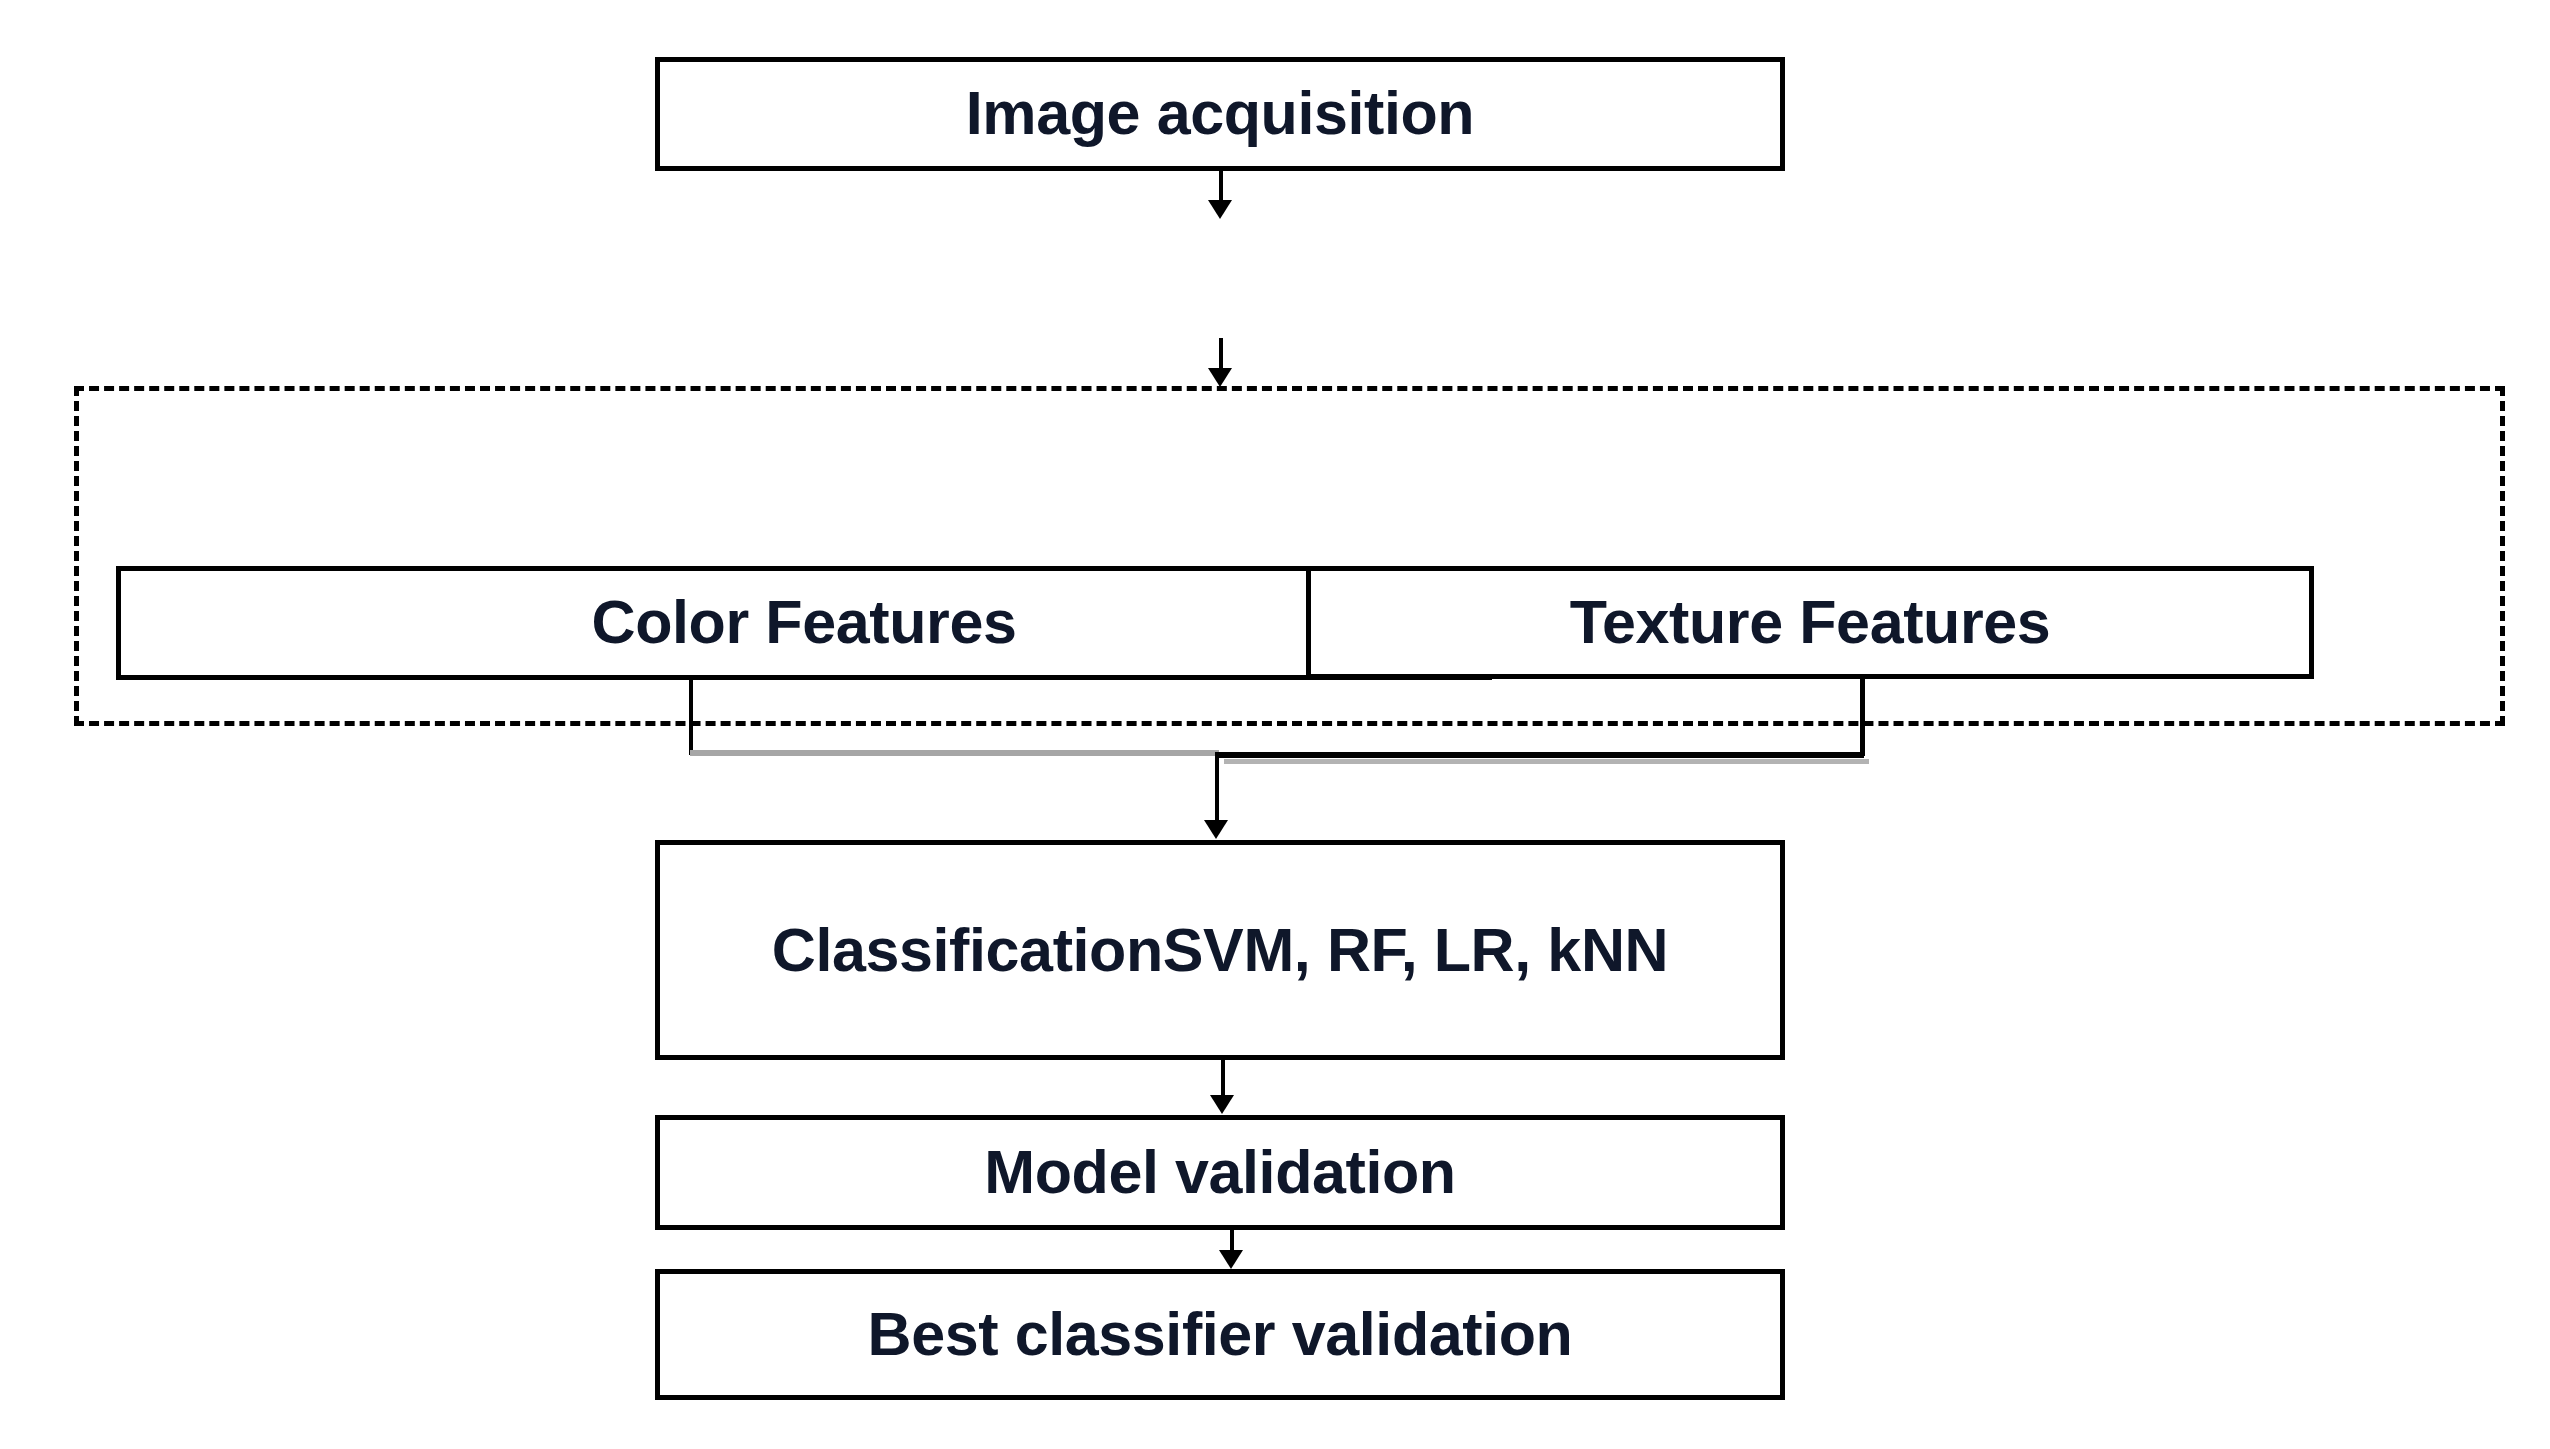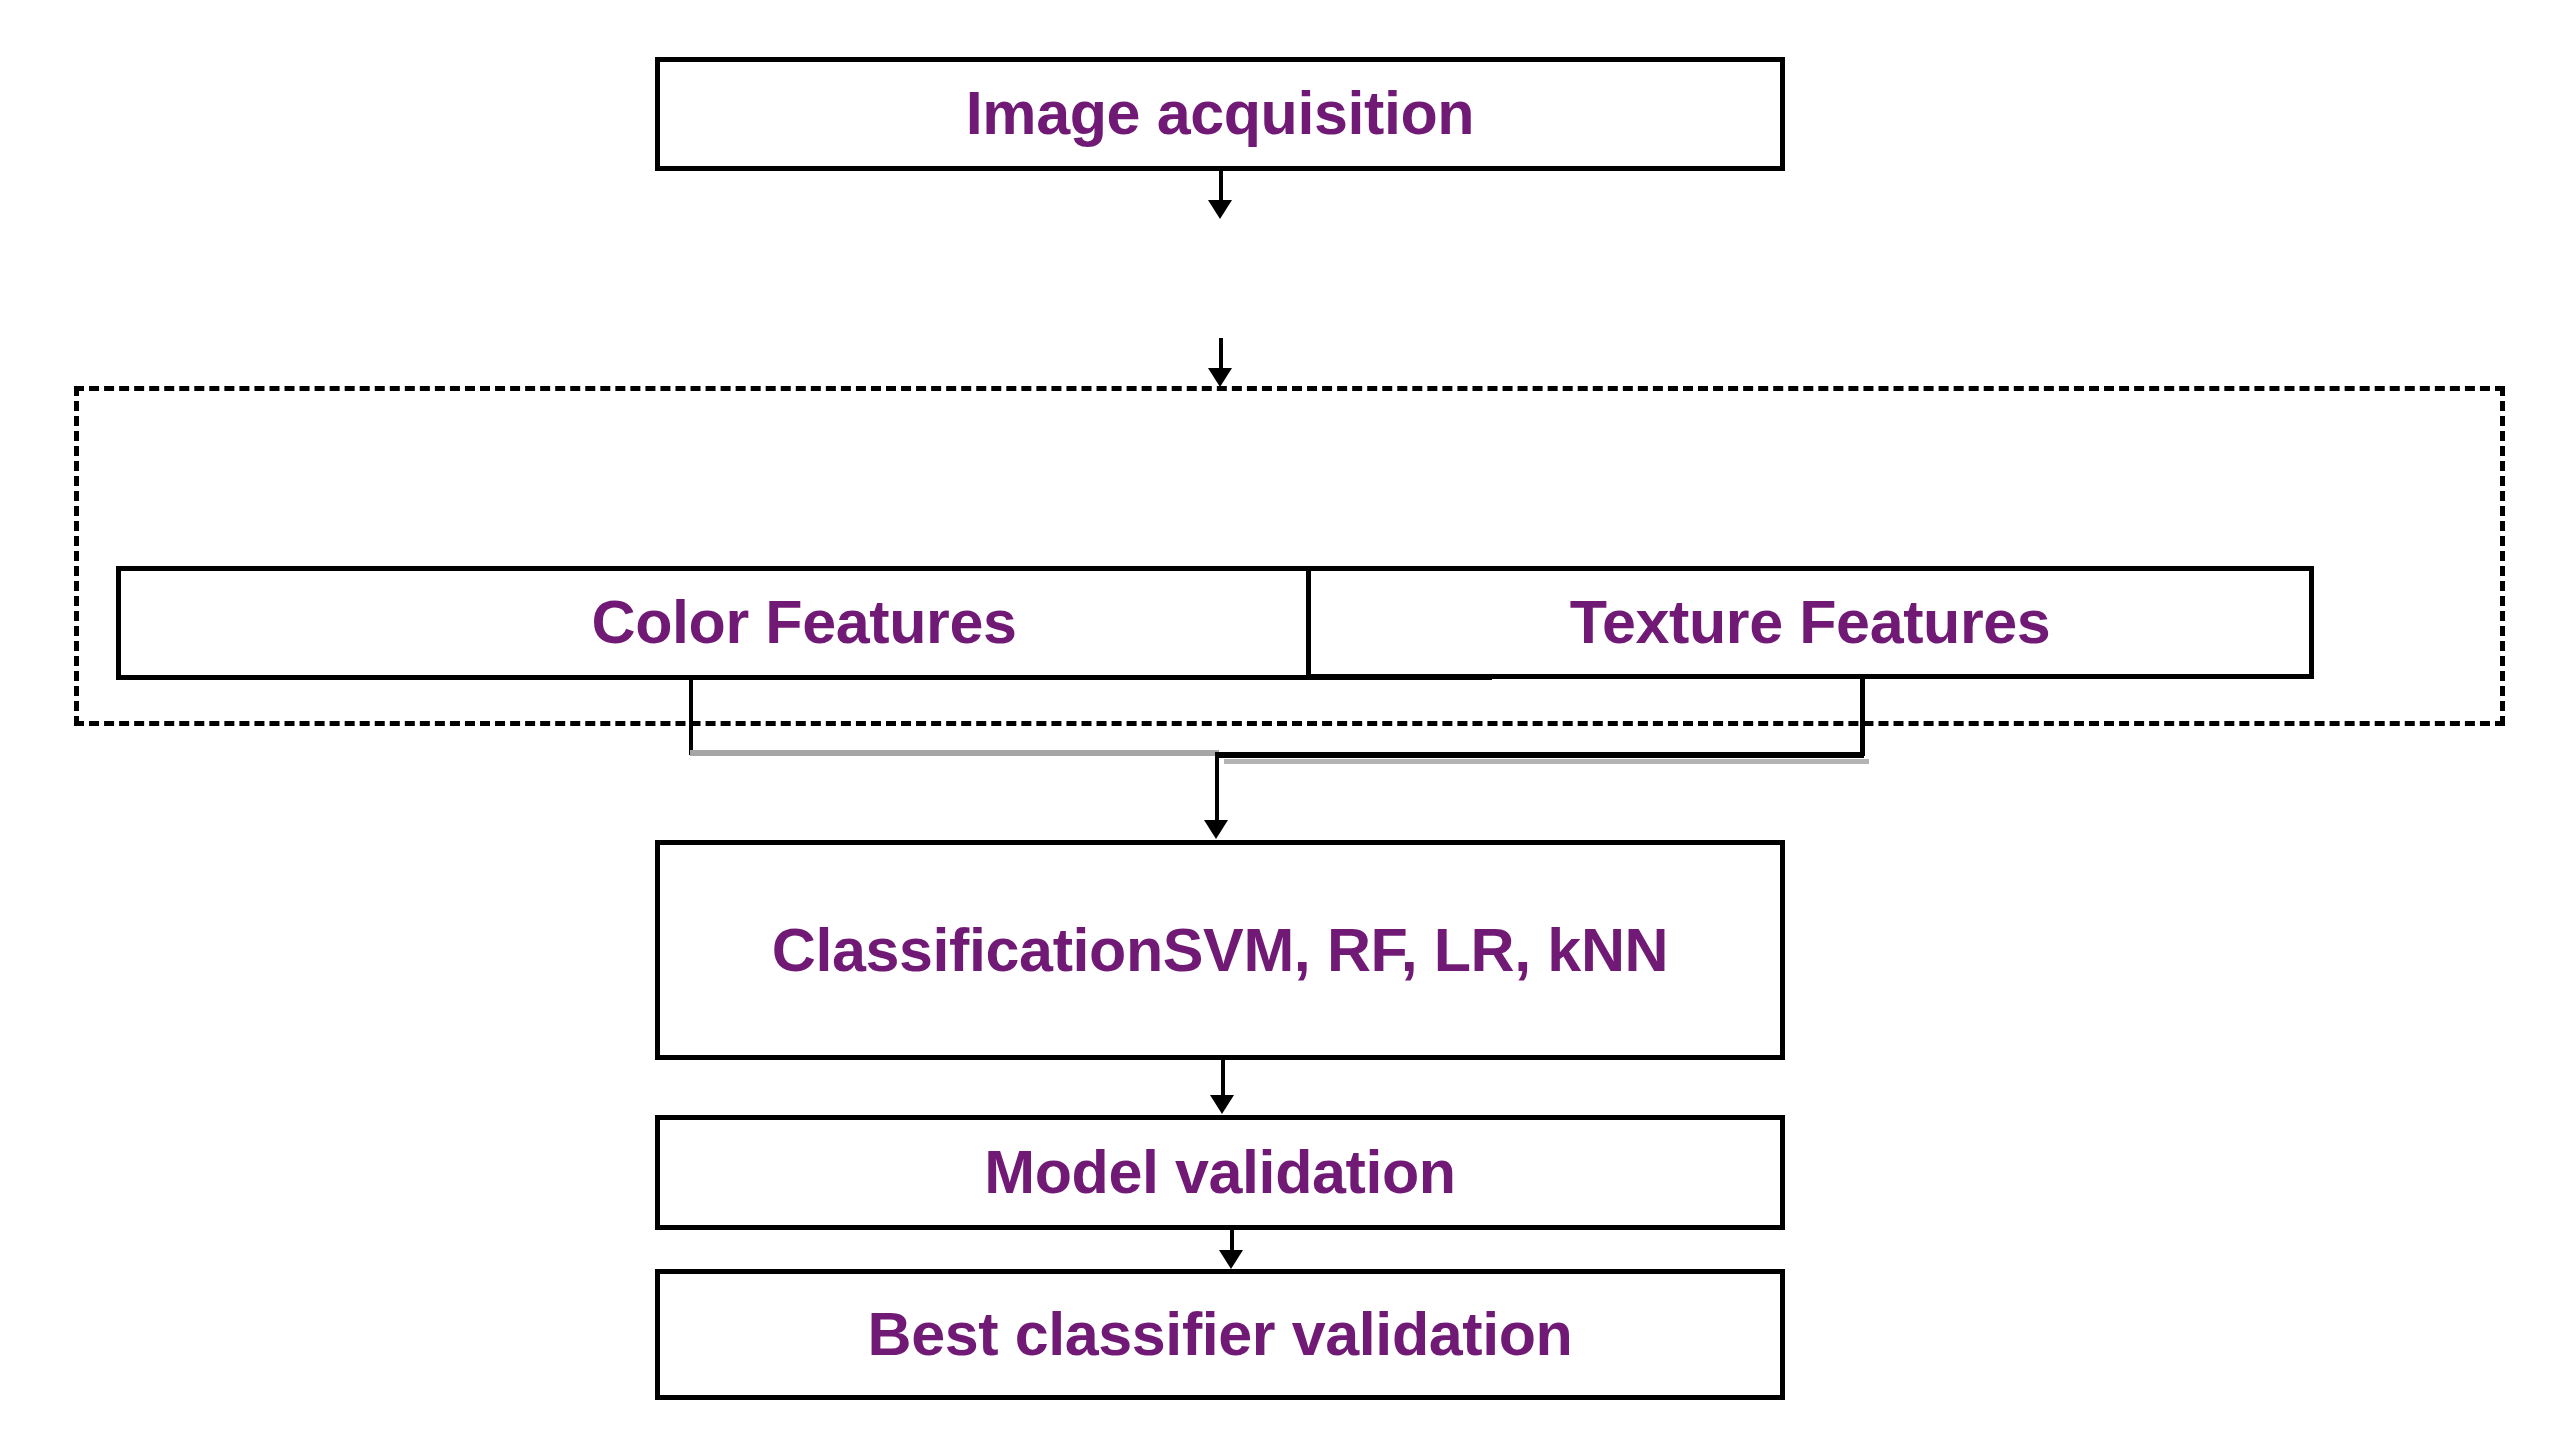--- a/index.html
+++ b/index.html
@@ -6,21 +6,21 @@
     margin: 0;
     padding: 0;
     background: #ffffff;
   }
   #canvas {
     position: relative;
     width: 2550px;
     height: 1450px;
     background: #ffffff;
     font-family: "Liberation Sans", sans-serif;
-    color: #701a75;
+    color: #0f172a;
     overflow: hidden;
   }
   .box {
     position: absolute;
     box-sizing: border-box;
     border: 5px solid #000000;
     background: #ffffff;
     display: flex;
     align-items: center;
     justify-content: center;

